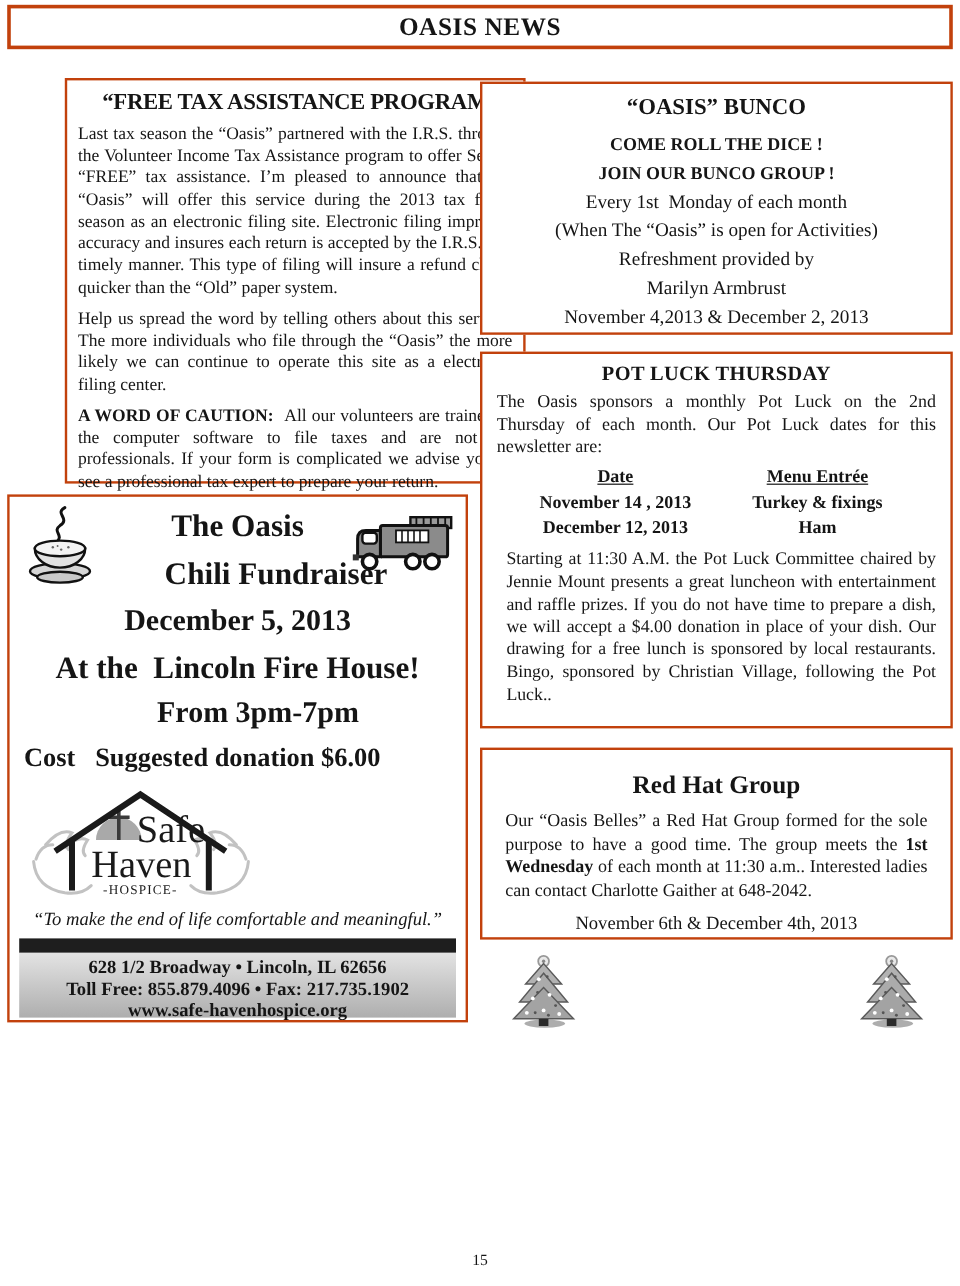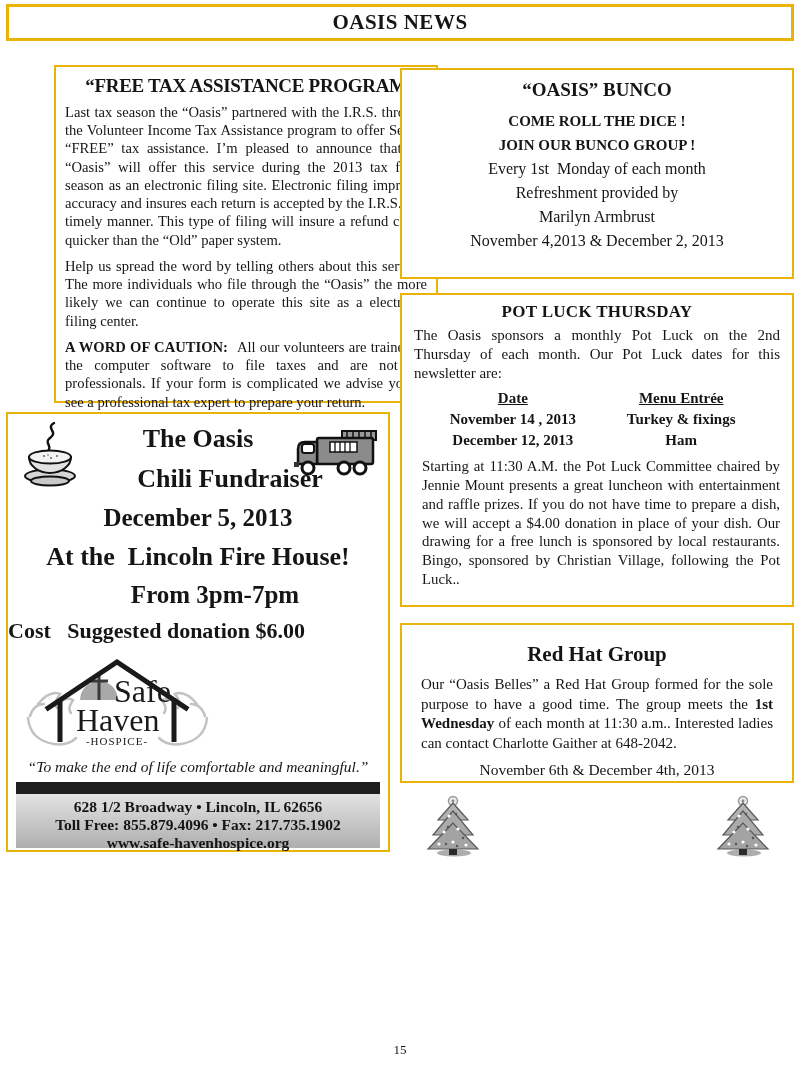--- a/index.html
+++ b/index.html
@@ -1,39 +1,39 @@
 <!DOCTYPE html>
 <html><head>
 <meta charset="utf-8">
 <style>
   html,body{margin:0;padding:0;background:#fff;}
   .page{position:relative;width:800px;height:1072px;background:#fff;
         font-family:"Liberation Serif",serif;color:#151515;overflow:hidden;}
-  .box{position:absolute;border:2px solid #eab308;background:#fff;box-sizing:border-box;}
+  .box{position:absolute;border:2px solid #c2410c;background:#fff;box-sizing:border-box;}
 
   
   .header-box{left:6px;top:4px;width:788px;height:37px;border-width:3px;
               display:flex;align-items:center;justify-content:center;}
   .header-box h1{margin:0;font-size:21px;font-weight:bold;letter-spacing:.5px;}
 
   
   .tax-box{left:6px;top:65px;width:384px;height:338px;padding:6px 9px;margin-left:48px;}
   .tax-box h2{margin:2px 0 6px 0;font-size:19px;letter-spacing:-0.3px;text-align:center;white-space:nowrap;}
   .para{margin:0 0 8px 0;font-size:14.6px;line-height:1.25;text-align:justify;}
   .caution-label{font-weight:bold;margin-right:9px;}
 
   
   .chili-box{left:6px;top:412px;width:384px;height:440px;}
   .chili-line{position:absolute;left:0;width:100%;text-align:center;font-weight:bold;white-space:pre-wrap;}
   .cl1{top:10px;font-size:26px;}
   .cl2{top:50px;font-size:26px;padding-left:32px;}
   .cl3{top:90px;font-size:25px;}
   .cl4{top:128px;font-size:26px;}
   .cl5{top:167px;font-size:25px;text-indent:34px;}
-  .cl6{top:204px;font-size:22px;text-align:left;padding-left:0;}
+  .cl6{top:204px;font-size:22px;text-align:left;padding-left:12px;}
   .bowl-icon{position:absolute;left:12px;top:6px;}
   .truck-icon{position:absolute;right:6px;top:12px;}
   .sh-logo{position:absolute;left:12px;top:232px;}
   .sh-tagline{position:absolute;left:0;top:344px;width:100%;text-align:center;
               font-style:italic;font-size:15.5px;}
   .sh-bar{position:absolute;left:8px;right:8px;top:368px;height:12px;background:#1e1e1e;}
   .sh-panel{position:absolute;left:8px;right:8px;top:380px;height:54px;
             background:linear-gradient(to bottom,#e3e3e3,#aeaeae);
             text-align:center;font-size:15.5px;line-height:18px;padding-top:4px;box-sizing:border-box;font-weight:bold;}
 
@@ -153,20 +153,21 @@
       <div>Toll Free: 855.879.4096 • Fax: 217.735.1902</div>
       <div>www.safe-havenhospice.org</div>
     </div>
   </section>
 
   <section class="box bunco-box">
     <div class="bunco-title">“OASIS” BUNCO</div>
     <div class="bunco-line bunco-bold">COME ROLL THE DICE !</div>
     <div class="bunco-line bunco-bold">JOIN OUR BUNCO GROUP !</div>
     <div class="bunco-line bunco-reg">Every 1st  Monday of each month</div>
+    <div class="bunco-line bunco-reg">(When The “Oasis” is open for Activities)</div>
     <div class="bunco-line bunco-reg">Refreshment provided by</div>
     <div class="bunco-line bunco-reg">Marilyn Armbrust</div>
     <div class="bunco-line bunco-reg">November 4,2013 &amp; December 2, 2013</div>
   </section>
 
   <section class="box potluck-box">
     <div class="potluck-title">POT LUCK THURSDAY</div>
     <p class="potluck-intro">The Oasis sponsors a monthly Pot Luck on the 2nd Thursday of each month.  Our Pot Luck dates for this newsletter are:</p>
     <table class="pl-table">
       <tbody>

